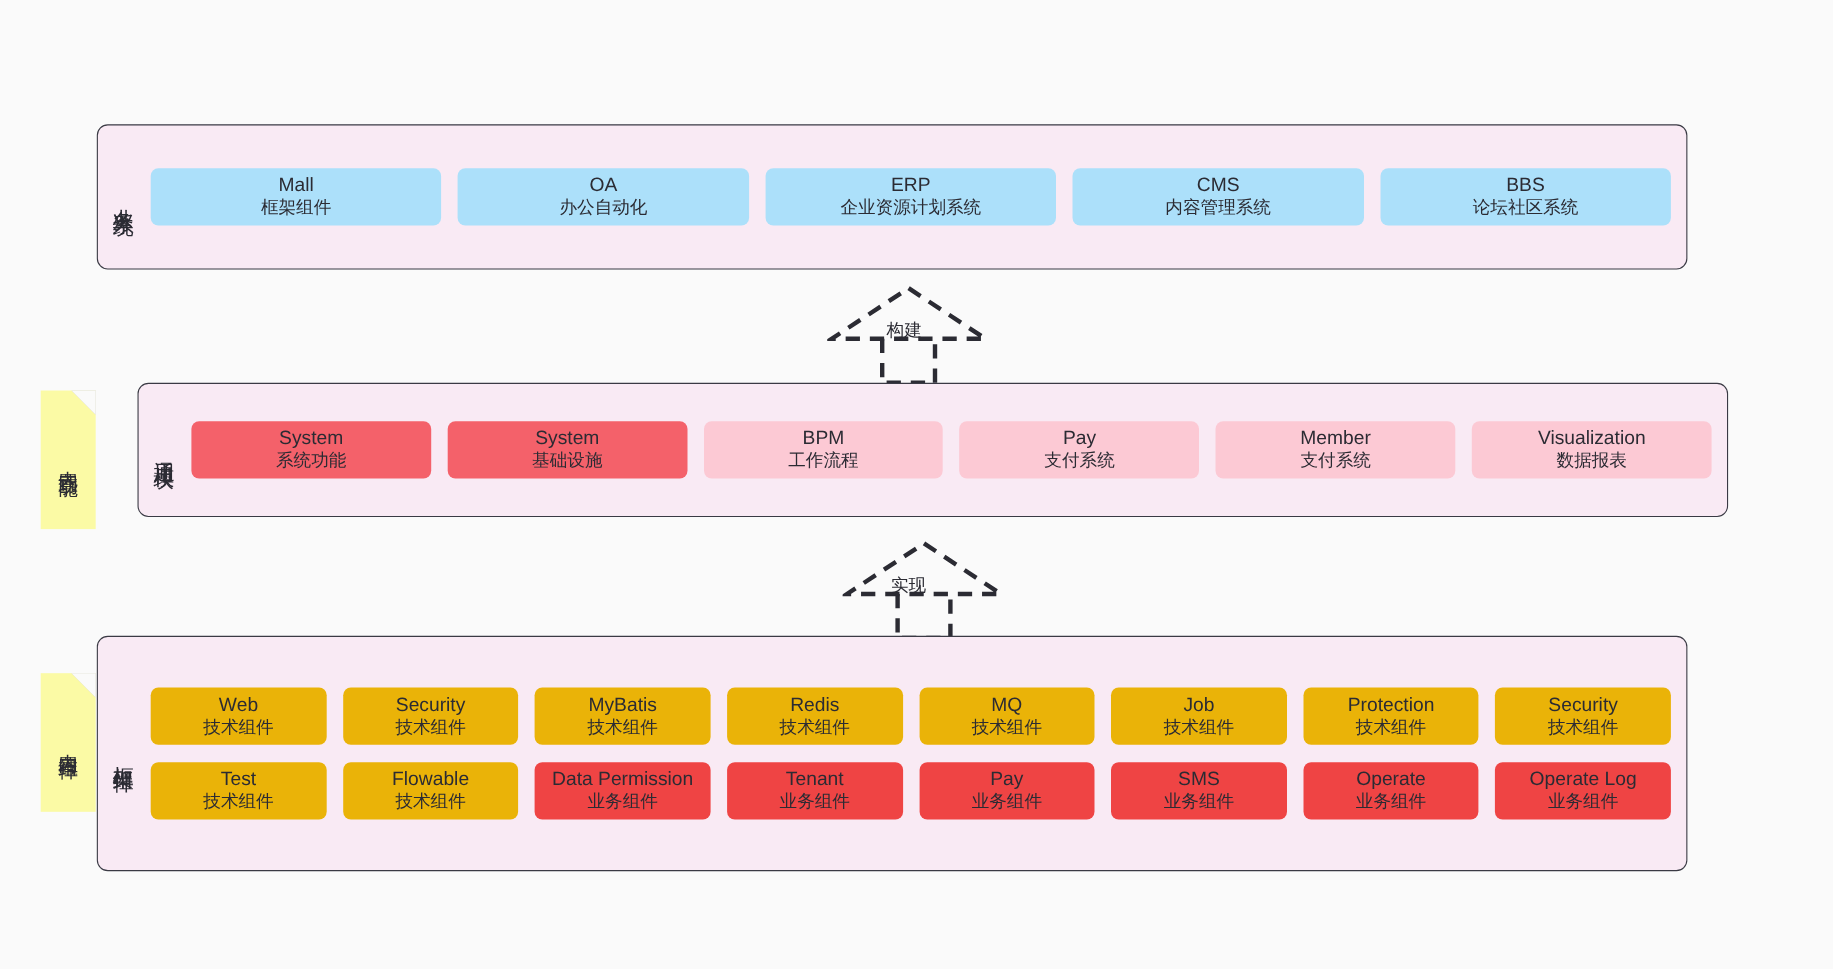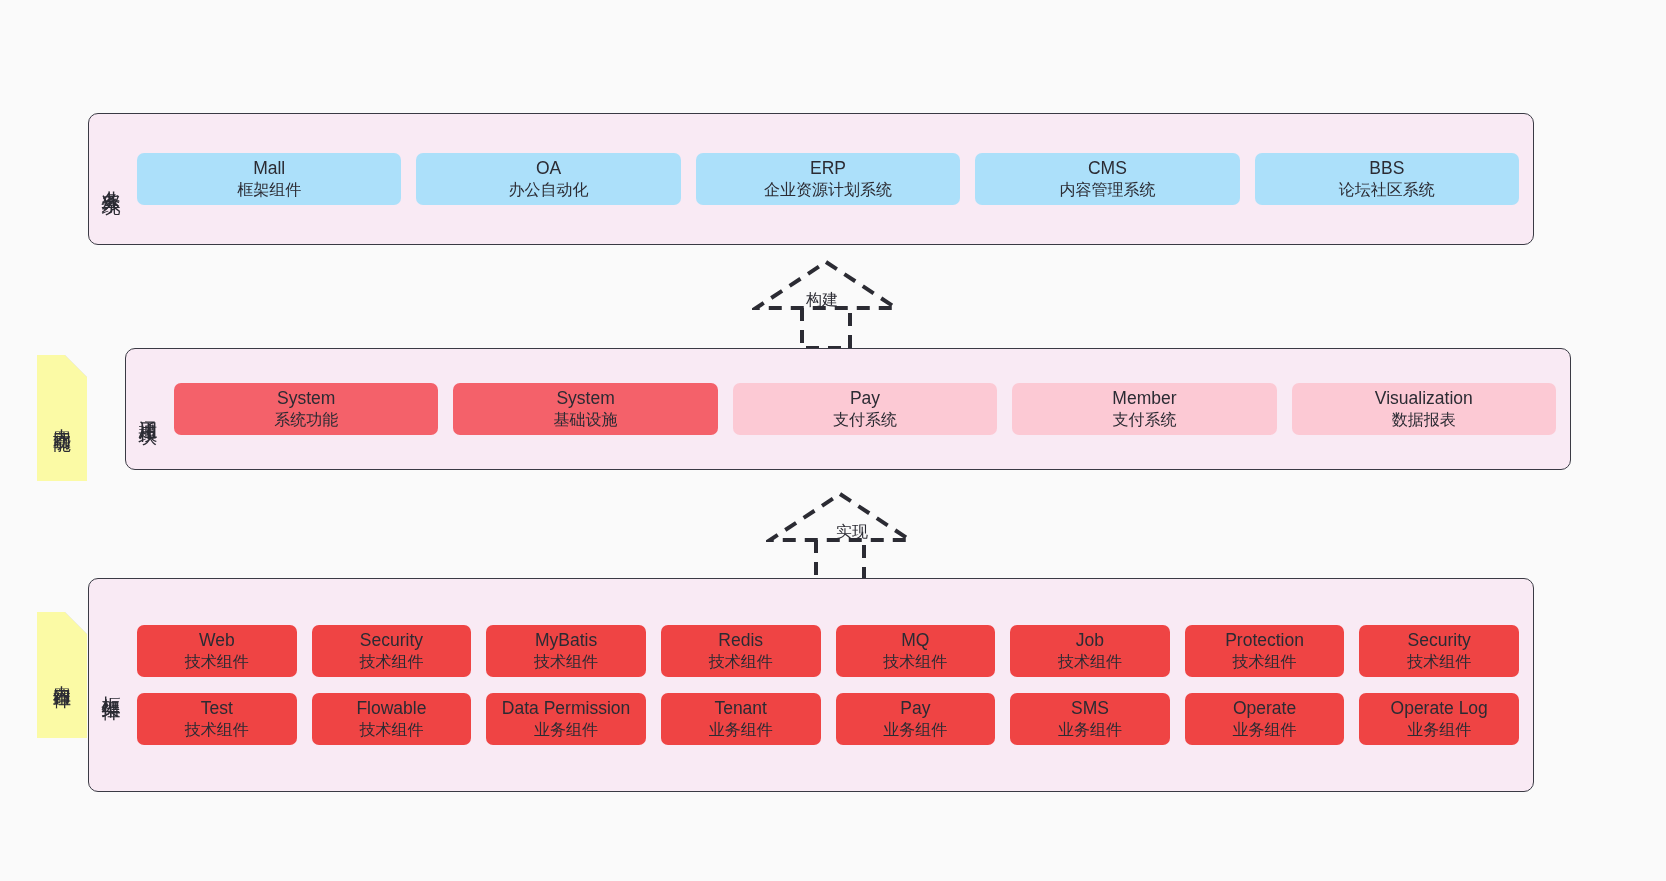--- a/index.html
+++ b/index.html
@@ -83,21 +83,21 @@
     color: #2b2b33;
   }
   .box .t2 {
     font-size: 16px;
     color: #2b2b33;
   }
 
   .box.blue     { background: #ace0fa; }
   .box.red      { background: #f4616a; }
   .box.pinklite { background: #fcc9d4; }
-  .box.green    { background: #ef4444; }
+  .box.green    { background: #eab308; }
   .box.greenlite{ background: #ef4444; }
 
   
   .note {
     position: absolute;
     background: #fbfaa5;
     box-sizing: border-box;
     display: flex;
     align-items: center;
     justify-content: center;
@@ -203,20 +203,24 @@
         <div class="box red">
           <span class="t1">System</span>
           <span class="t2">系统功能</span>
         </div>
 
         <div class="box red">
           <span class="t1">System</span>
           <span class="t2">基础设施</span>
         </div>
 
+        <div class="box pinklite">
+          <span class="t1">BPM</span>
+          <span class="t2">工作流程</span>
+        </div>
 
         <div class="box pinklite">
           <span class="t1">Pay</span>
           <span class="t2">支付系统</span>
         </div>
 
         <div class="box pinklite">
           <span class="t1">Member</span>
           <span class="t2">支付系统</span>
         </div>
@@ -228,21 +232,21 @@
 
       </div>
     </div>
   </div>
 
   <div class="connector" id="conn-implement" style="left:766px; top:490px; width:156px; height:92px;">
     <svg width="156" height="92" viewBox="0 0 156 92">
       <path d="M 74 4 L 144 50 L 4 50 Z" fill="none" stroke="#2b2b33" stroke-width="4" stroke-dasharray="13 9" stroke-linejoin="miter"></path>
       <path d="M 50 50 L 50 90 L 98 90 L 98 50" fill="none" stroke="#2b2b33" stroke-width="4" stroke-dasharray="13 9"></path>
     </svg>
-    <span class="conn-label" style="left:70px; top:32px;">实现</span>
+    <span class="conn-label" style="left:44px; top:32px;">实现</span>
   </div>
 
   <div class="note" id="note-builtin-component" style="left:37px; top:612px; width:50px; height:126px;">
     <span class="note-label">内置组件</span>
     <span class="fold"></span>
     <span class="fold-cover"></span>
   </div>
 
   <div class="layer" id="layer-framework-component" style="left:88px; top:578px; width:1446px; height:214px;">
     <div class="layer-title">框架组件</div>

